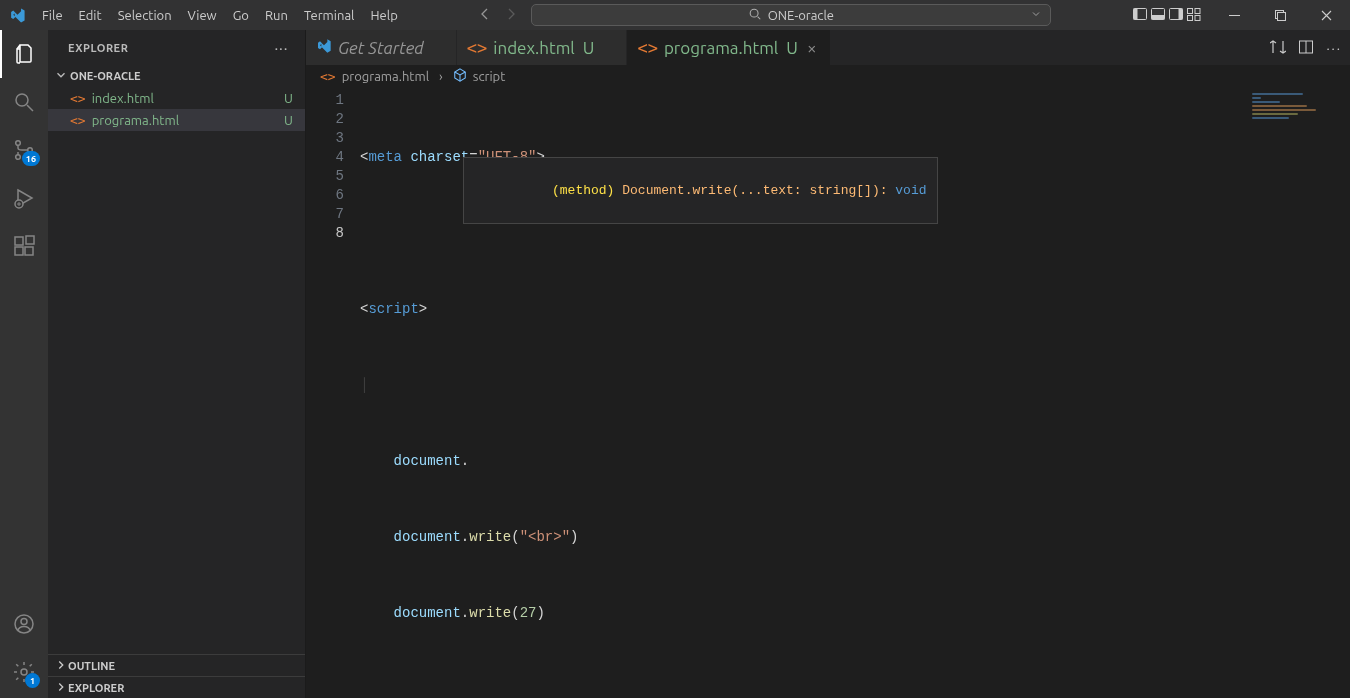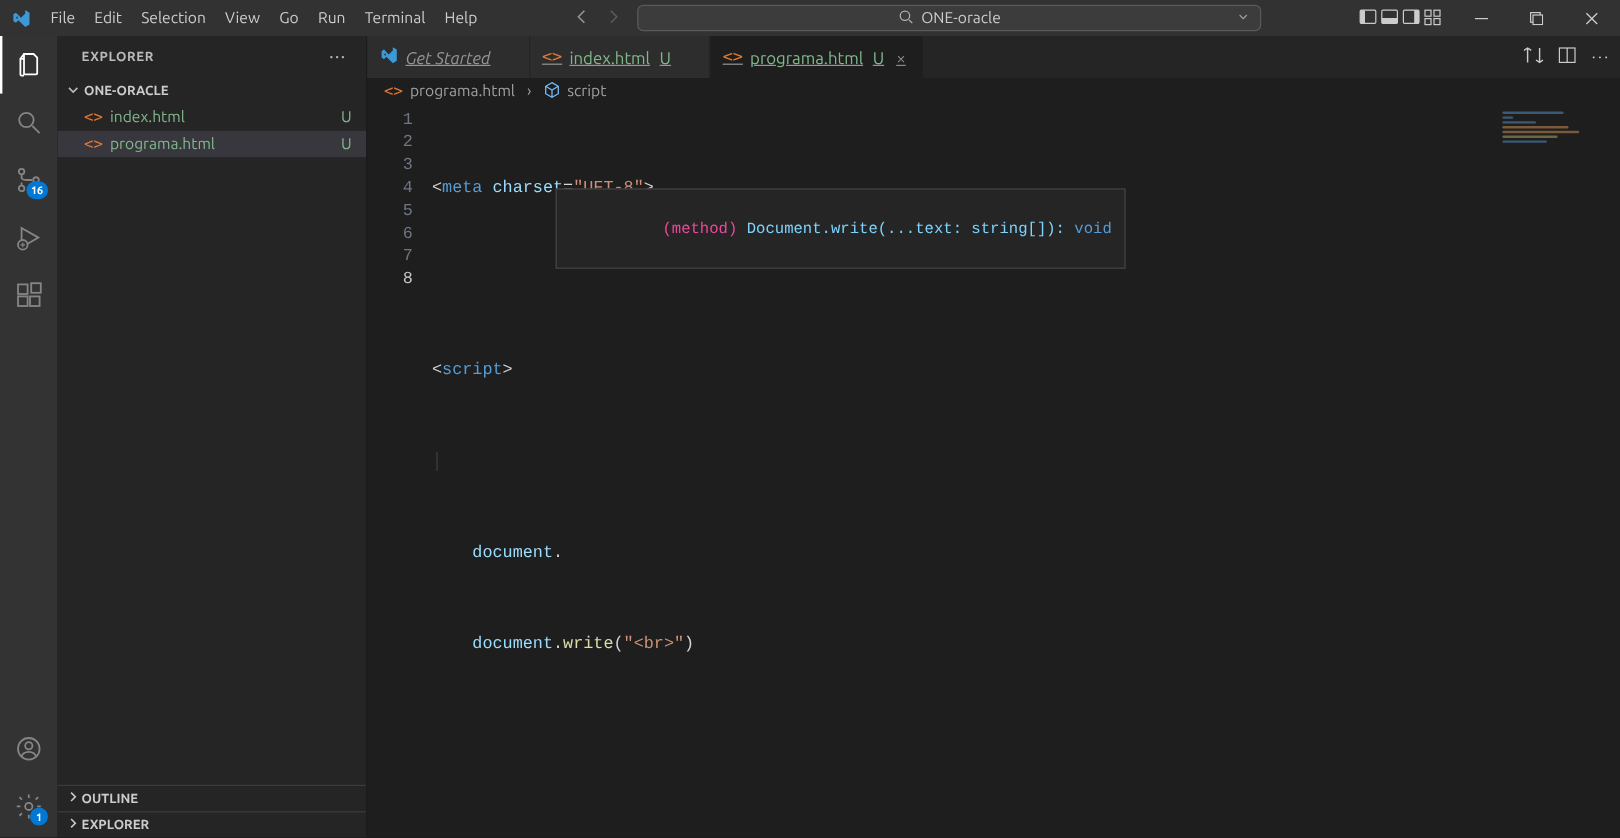--- a/index.html
+++ b/index.html
@@ -174,22 +174,21 @@
     display:flex;
     align-items:stretch;
   }
   .tab {
     display:flex; align-items:center;
     padding:0 10px;
     gap:6px;
     background: var(--bg-tab-inactive);
     border-right:1px solid #252526;
     color: var(--fg-dim);
-    font-size:14px;
-    text-decoration:underline;
+    font-size:17px;
   }
   .tab.active { background: var(--bg-tab-active); }
   .tab .close { width:16px; text-align:center; opacity:0.9;}
   .tab .file-icon { color: var(--orange); font-family: monospace; }
   .tab .mod { color: var(--git-green); margin-left:2px;}
   .tab.git .fname { color: var(--git-green);}
   .tab .fname.dim { color: var(--fg-dim); font-style: italic;}
   .tabactions { margin-left:auto; display:flex; align-items:center; padding:0 8px; gap:12px; color:var(--fg-default);}
   .tabactions svg { width:16px; height:16px;}
 
@@ -254,23 +253,23 @@
   .sig-tip {
     position:absolute;
     background: var(--bg-tooltip);
     border:1px solid var(--border);
     padding:4px 10px;
     font-family: Consolas, "Courier New", monospace;
     font-size:13px;
     color:#9cdcfe;
     z-index:5;
   }
-  .sig-tip .k-method{color:#ec4899;margin-top:44px;}
+  .sig-tip .k-method{color:#fde047;margin-top:44px;}
   .sig-tip .k-ret{color:var(--hl-tag);}
-  .sig-tip .k-txt{color:#7dd3fc;margin-top:48px;}
+  .sig-tip .k-txt{color:#fdba74;margin-top:48px;}
 
   
   .minimap { width:110px; position:relative;}
   .minimap .mm-content {
     position:absolute; top:6px; right:6px; width:92px; height:48px;
   }
   .minimap .mm-line {
     height:2px; margin-bottom:2px; border-radius:1px;
     background:#3a5a78;
   }
@@ -529,20 +528,21 @@
         <div class="row"></div>
         
         <div class="row"><span class="hl-pun">&lt;</span><span class="hl-tag">script</span><span class="hl-pun">&gt;</span></div>
         
         <div class="row"><span class="indent-guide">│</span></div>
         
         <div class="row"><span>    </span><span class="hl-obj">document</span><span class="hl-pun">.</span></div>
         
         <div class="row"><span>    </span><span class="hl-obj">document</span><span class="hl-pun">.</span><span class="hl-fn">write</span><span class="hl-pun">(</span><span class="hl-str">"&lt;br&gt;"</span><span class="hl-pun">)</span></div>
         
+        <div class="row"><span>    </span><span class="hl-obj">document</span><span class="hl-pun">.</span><span class="hl-fn">write</span><span class="hl-pun">(</span><span class="hl-num">27</span><span class="hl-pun">)</span></div>
         
 
         
         <div class="sig-tip" style="left:103px; top:70px;">
           <span class="k-method">(method)</span><span class="k-txt"> Document.write(...text: string[]): </span><span class="k-ret">void</span>
         </div>
       </div>
 
       <div class="minimap">
         <div class="mm-content">

